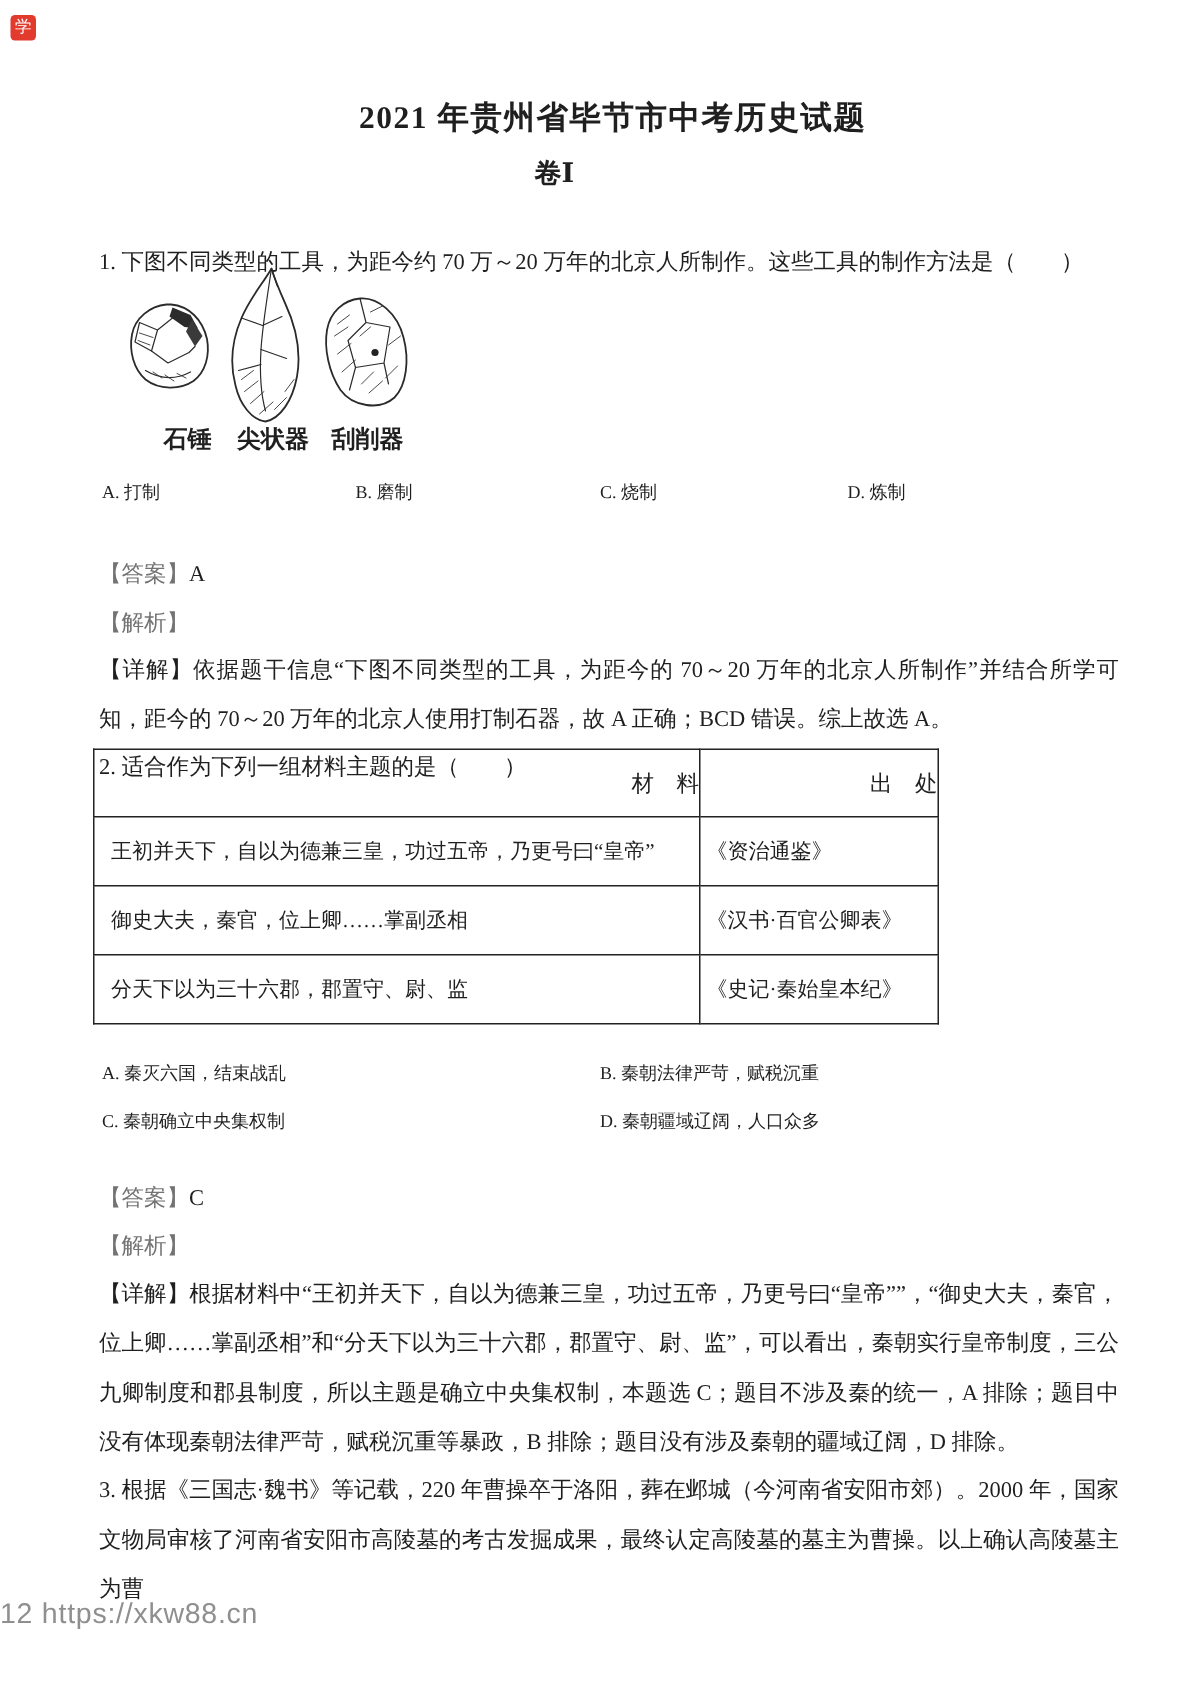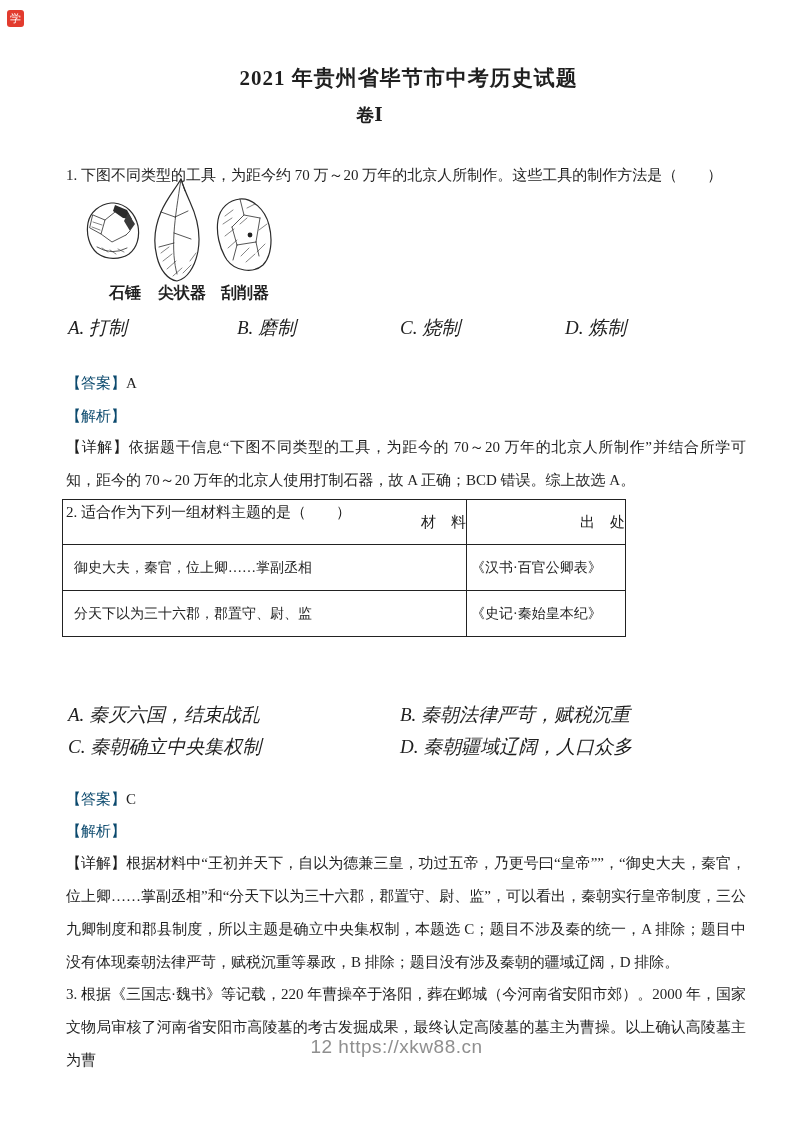--- a/index.html
+++ b/index.html
@@ -41,22 +41,22 @@
   }
   .body-text {
     left: 66px; width: 680px;
     font-size: 15px;
     line-height: 33px;
     text-align: justify;
     text-justify: inter-character;
     margin-top: 24px;
   }
   .one-line { text-align: left; }
-  .blue { color: #0c4a6e; }
-  .opt { position: absolute; font-size: 19px; line-height: 20px; white-space: nowrap; font-style: italic; }
+  .blue { color: #737373; }
+  .opt { position: absolute; font-size: 12px; line-height: 20px; white-space: nowrap; }
   .fig-label { position: absolute; top: 283px; font-size: 16px; font-weight: bold; white-space: nowrap; margin-left: 12px; }
   .stone { position: absolute; }
   .stone path, .stone line { stroke-linecap: round; stroke-linejoin: round; }
   table.material-table {
     position: absolute;
     left: 62px; top: 499px;
     width: 563px;
     border-collapse: collapse;
     table-layout: fixed;
   }
@@ -68,22 +68,22 @@
     white-space: nowrap;
     overflow: hidden;
   }
   table.material-table th { height: 45px; text-align: right; font-size: 15px; }
   table.material-table td { height: 46px; vertical-align: middle; }
   td.c1 { padding-left: 11px; }
   td.c2 { padding-left: 4px; }
   .col-material { width: 404px; }
   .col-source  { width: 159px; }
   .footer {
-    left: 0; top: 1036px; width: 793px;
-    text-align: center;
+    left: 0; top: 1066px; width: 793px;
+    text-align: left;
     font-family: "Liberation Sans", "DejaVu Sans", sans-serif;
     font-size: 19px;
     color: #8f8f8f;
     letter-spacing: 0.5px;
   }
 </style>
 </head>
 <body>
 
 <div class="page">
@@ -145,20 +145,24 @@
     <colgroup>
         <col class="col-material">
         <col class="col-source">
       </colgroup>
     <tbody>
         <tr>
       <th>材　料</th>
       <th>出　处</th>
     </tr>
     <tr>
+      <td class="c1">王初并天下，自以为德兼三皇，功过五帝，乃更号曰“皇帝”</td>
+      <td class="c2">《资治通鉴》</td>
+    </tr>
+    <tr>
       <td class="c1">御史大夫，秦官，位上卿……掌副丞相</td>
       <td class="c2">《汉书·百官公卿表》</td>
     </tr>
     <tr>
       <td class="c1">分天下以为三十六郡，郡置守、尉、监</td>
       <td class="c2">《史记·秦始皇本纪》</td>
     </tr>
   </tbody>
     </table>
 

